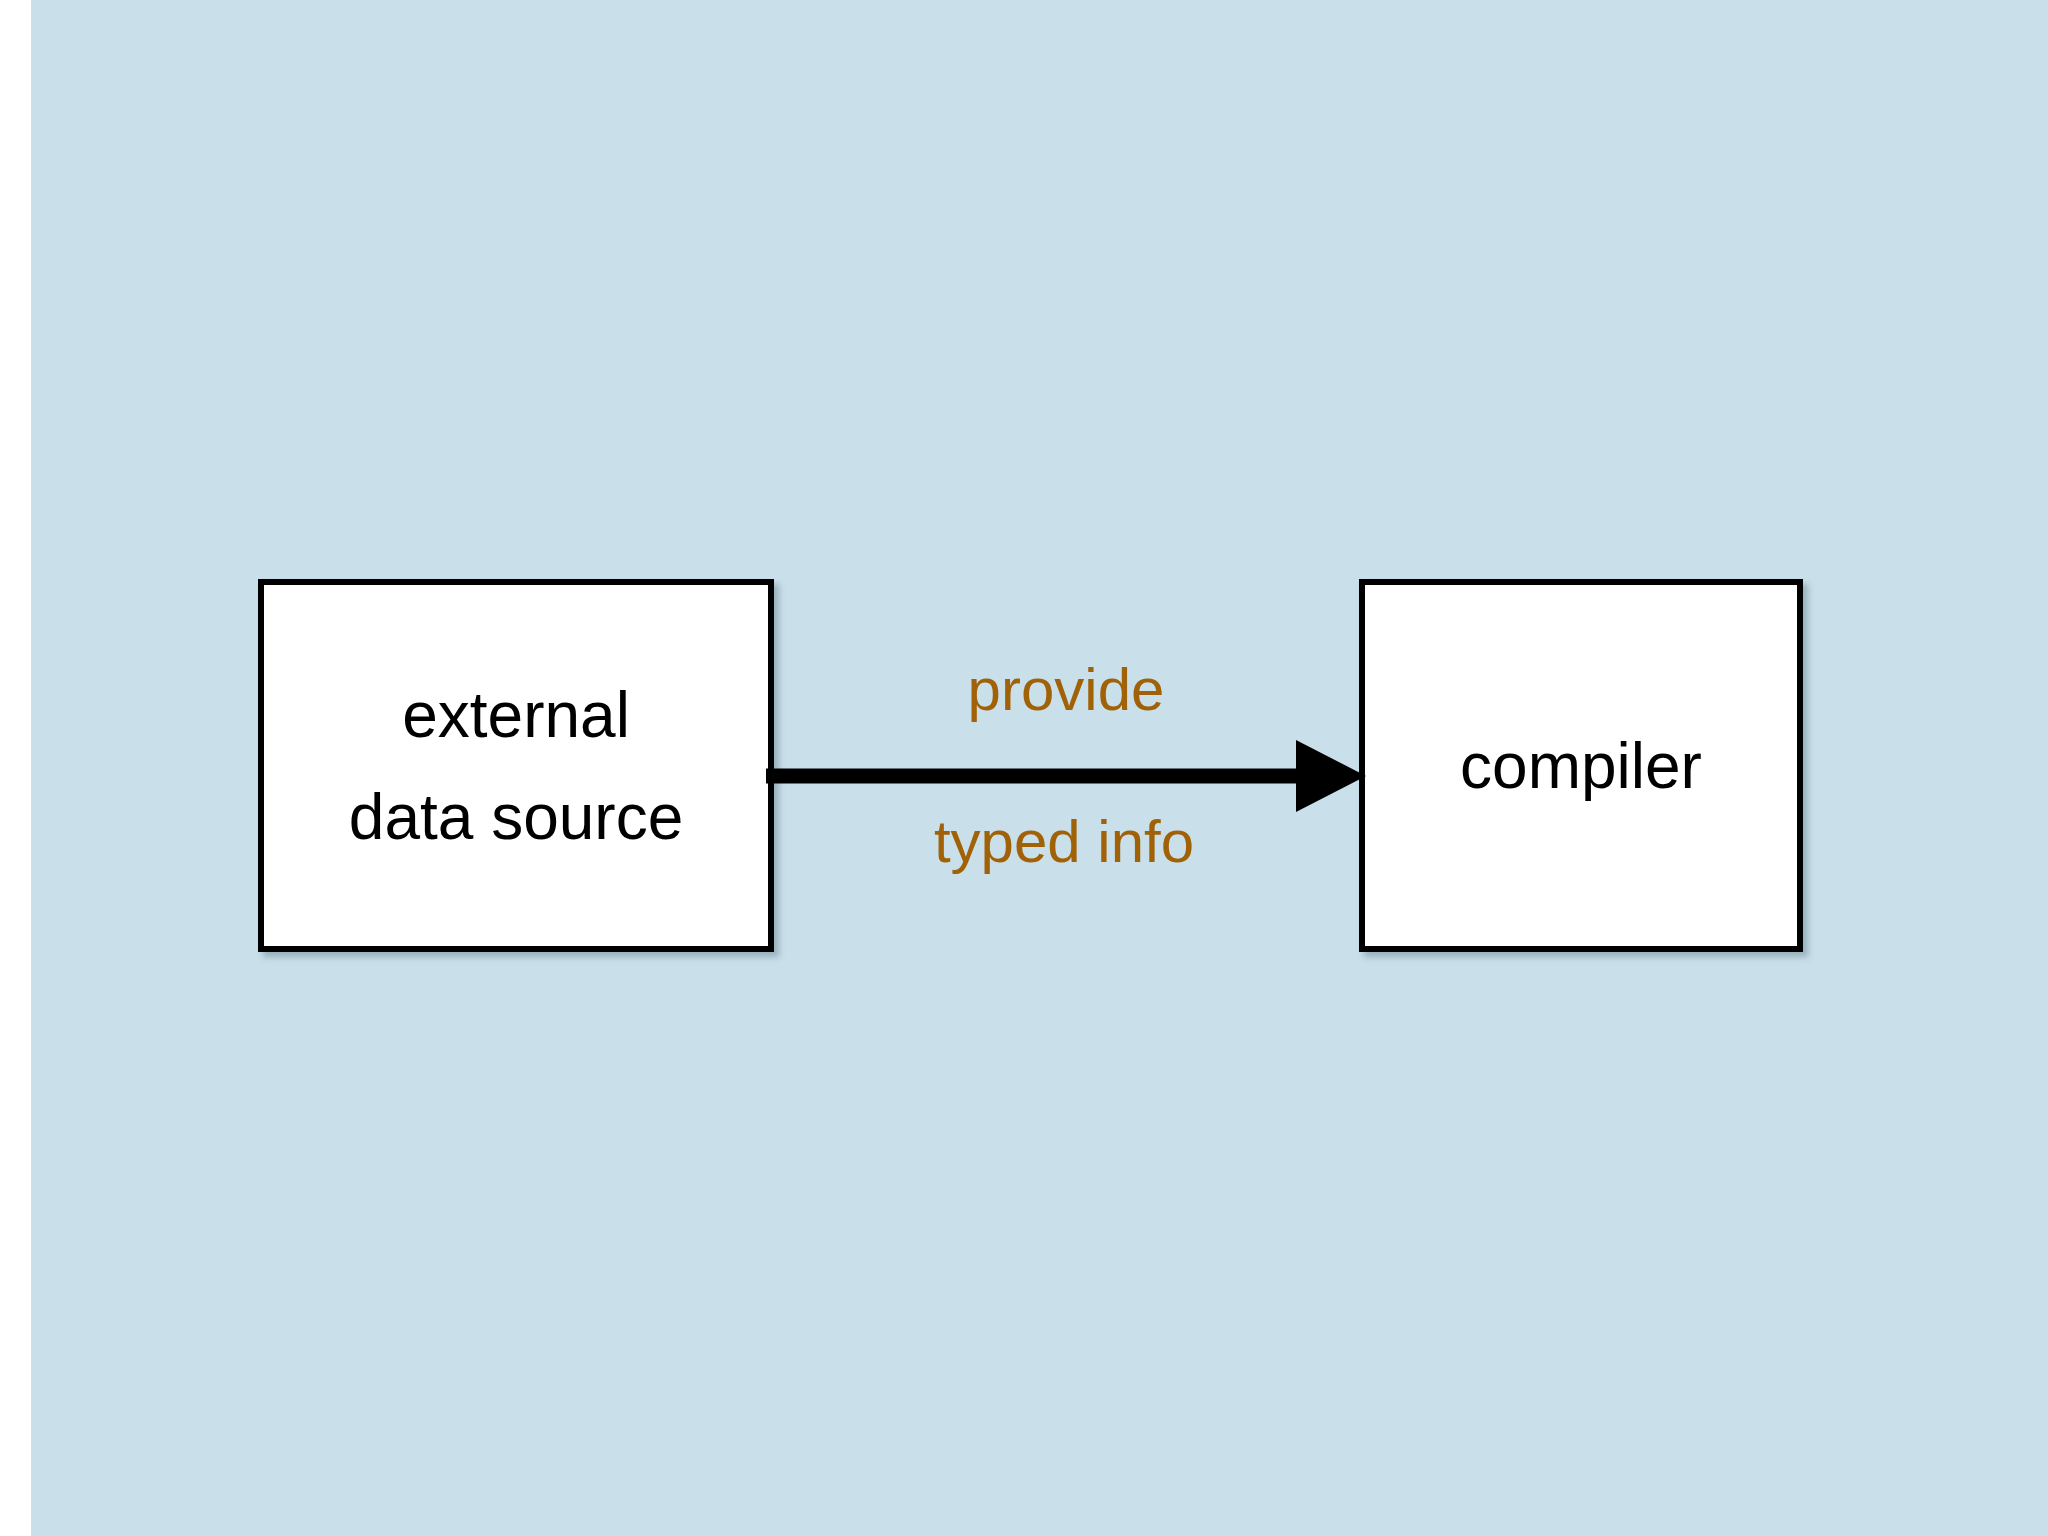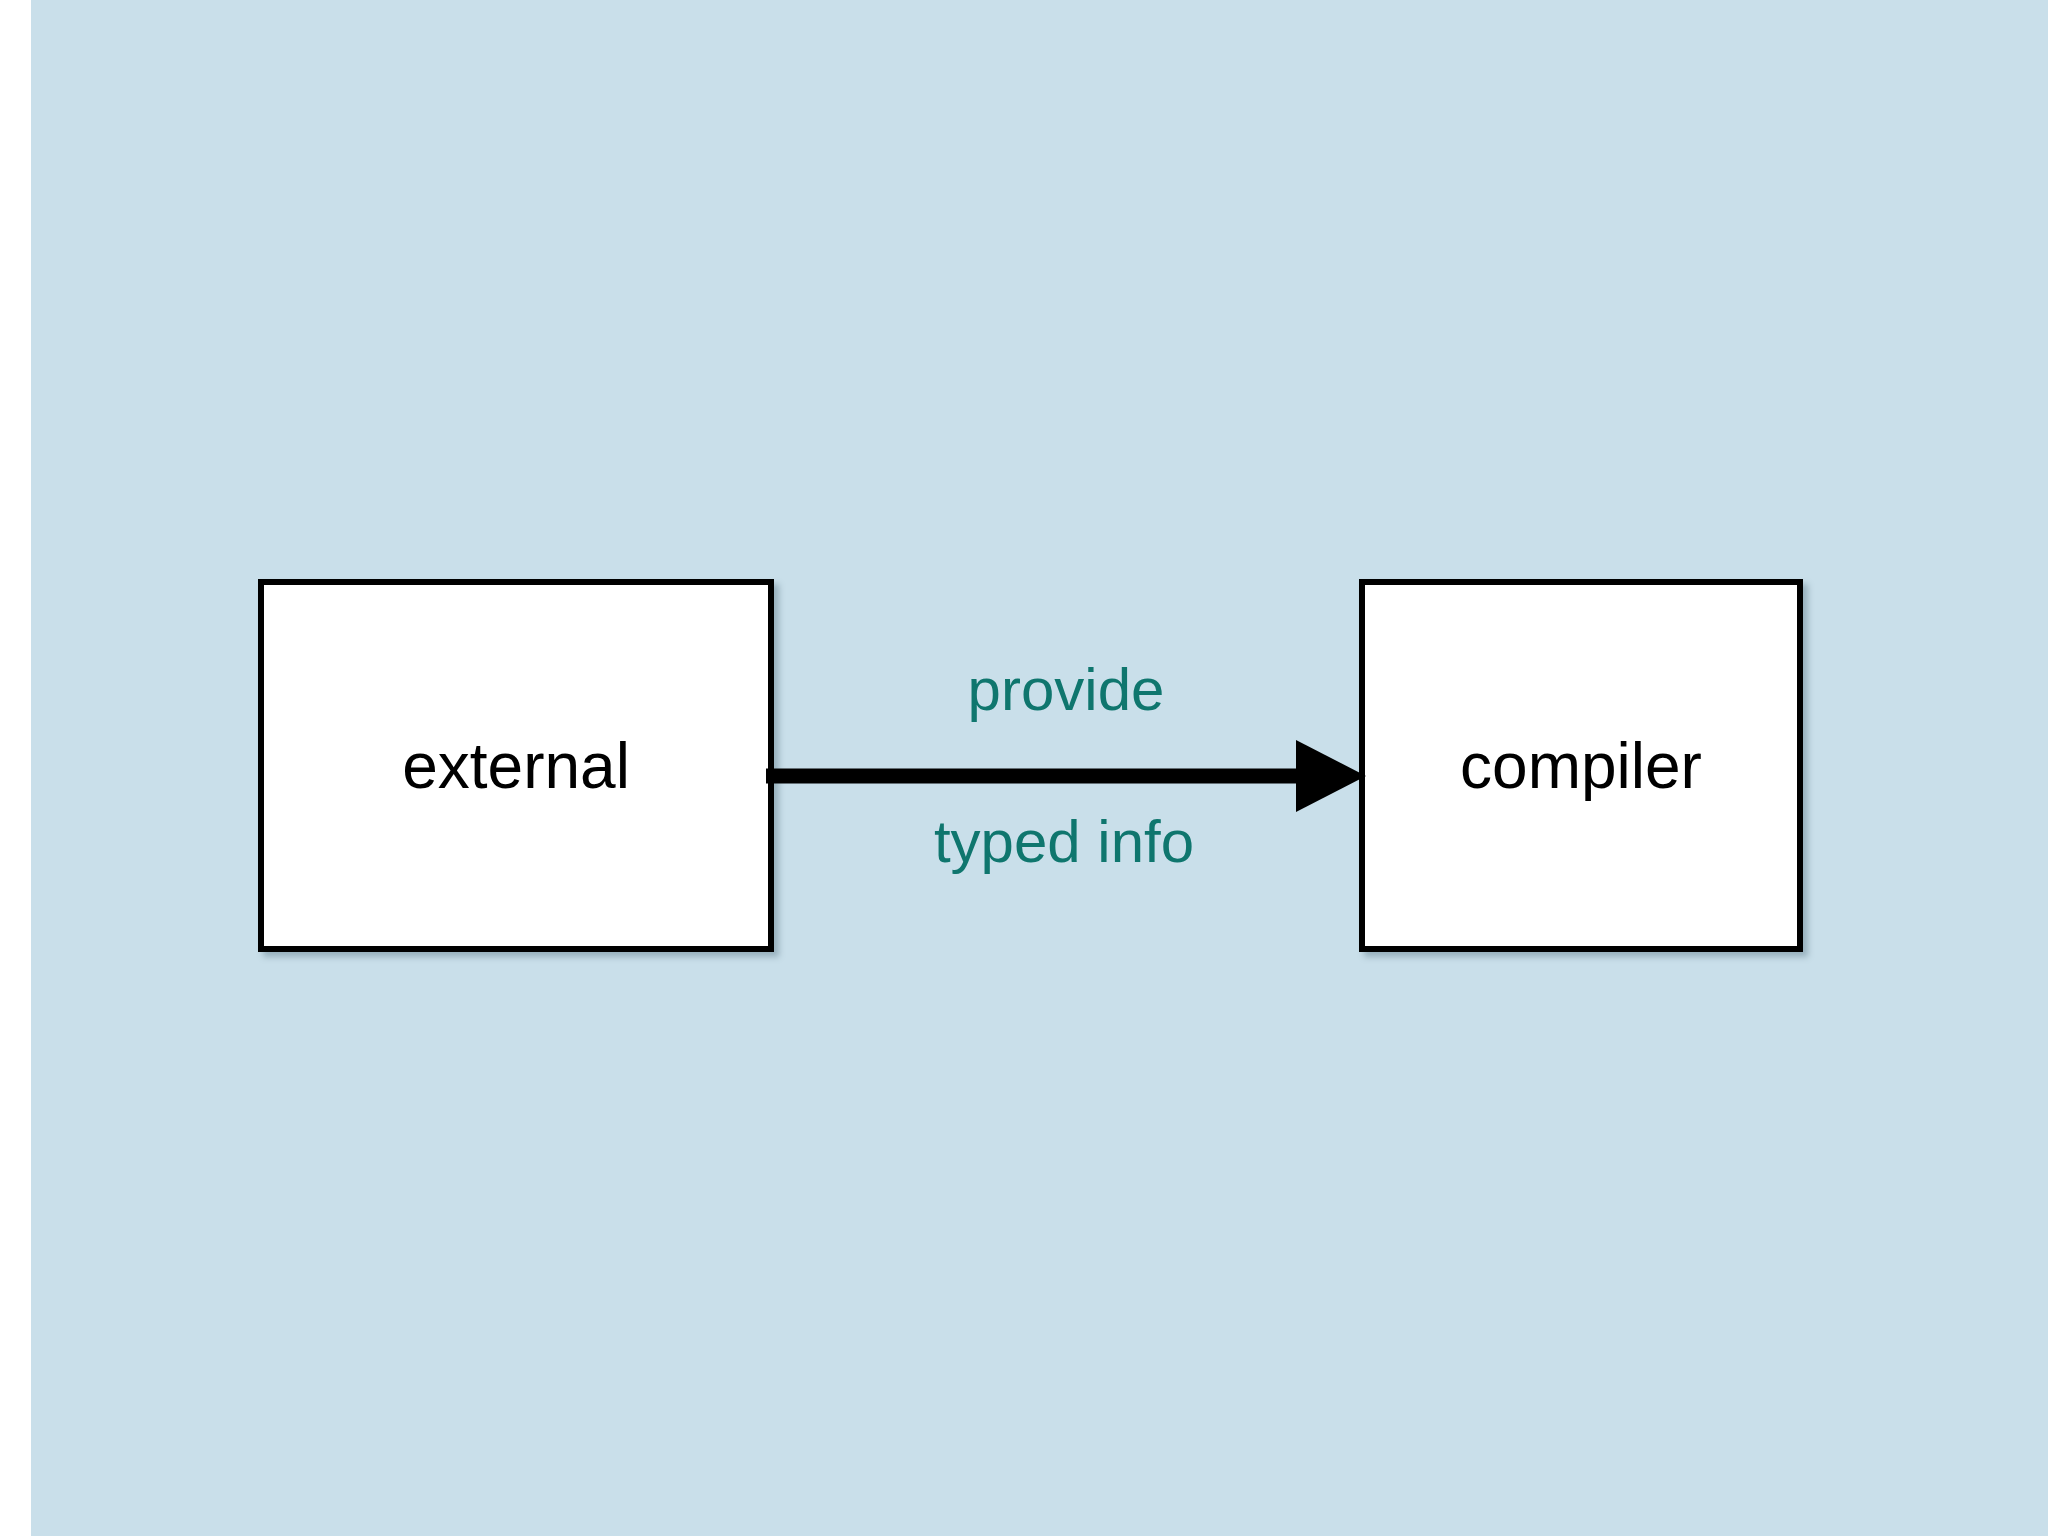--- a/index.html
+++ b/index.html
@@ -60,21 +60,21 @@
     left: 735px;
     top: 728px;
     width: 605px;
     height: 92px;
     overflow: visible;
   }
 
   
   .edge-label {
     position: absolute;
-    color: #0f766e;
+    color: #a16207;
     font-size: 60px;
     line-height: 60px;
     white-space: nowrap;
     text-align: left;
     transform: translateX(-50%);
   }
   #edge-label-provide {
     left: 1035px;
     top: 660px;
   }
@@ -83,20 +83,21 @@
     top: 812px;
   }
 </style>
 </head>
 <body>
 
 <div id="canvas">
 
   <div id="node-external-data-source" class="node">
     <div class="node-label">external</div>
+    <div class="node-label">data source</div>
   </div>
 
   <div id="node-compiler" class="node">
     <div class="node-label">compiler</div>
   </div>
 
   <svg class="edge" viewBox="0 0 605 92">
     <line x1="0" y1="48" x2="534" y2="48" stroke="#000000" stroke-width="15"></line>
     <polygon points="530,12 600,48 530,84" fill="#000000"></polygon>
   </svg>

